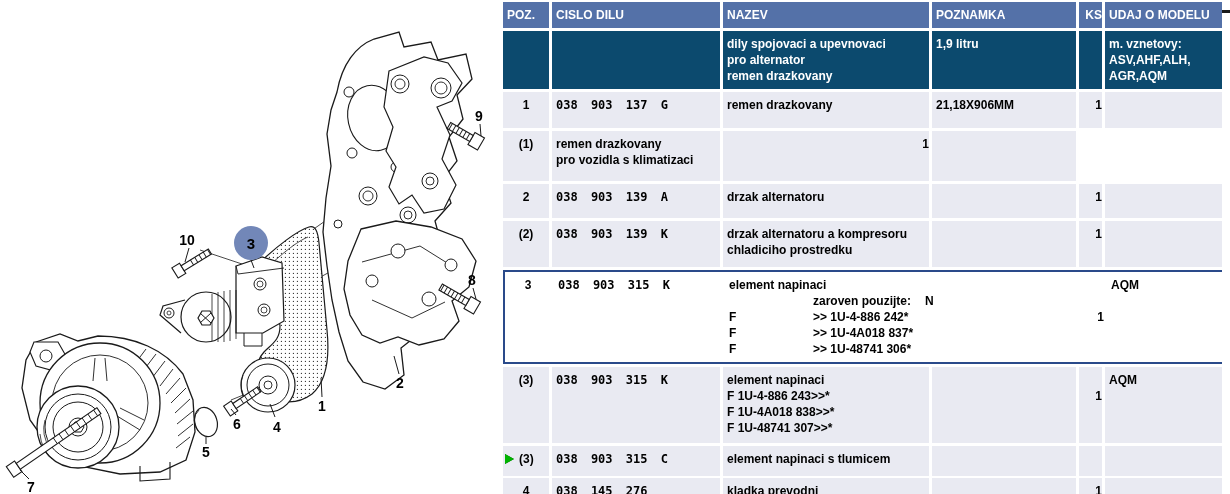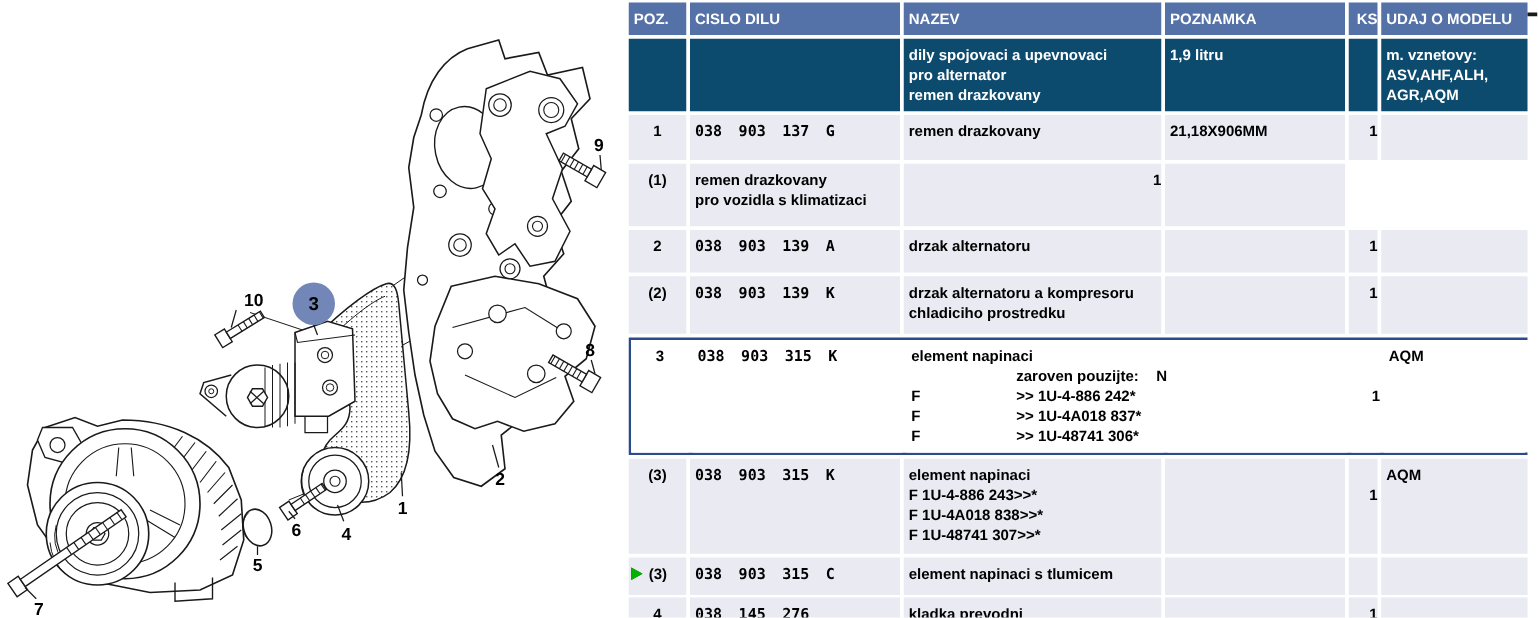--- a/index.html
+++ b/index.html
@@ -210,21 +210,21 @@
   <span class="callout" style="left:400px;top:383px;">2</span>
   <span class="callout circled" style="left:251px;top:243px;">
       <span>3</span>
     </span>
   <span class="callout" style="left:277px;top:427px;">4</span>
   <span class="callout" style="left:206px;top:452px;">5</span>
   <span class="callout" style="left:237px;top:424px;">6</span>
   <span class="callout" style="left:31px;top:487px;">7</span>
   <span class="callout" style="left:472px;top:280px;">8</span>
   <span class="callout" style="left:479px;top:116px;">9</span>
-  <span class="callout" style="left:187px;top:240px;margin-left:16px;">10</span>
+  <span class="callout" style="left:187px;top:240px;">10</span>
 </div>
 
 <div class="table-panel">
 
   <div class="trow thead">
     <div class="c-pozh">POZ.</div>
     <div>CISLO DILU</div>
     <div>NAZEV</div>
     <div>POZNAMKA</div>
     <div class="c-ks">KS</div>

